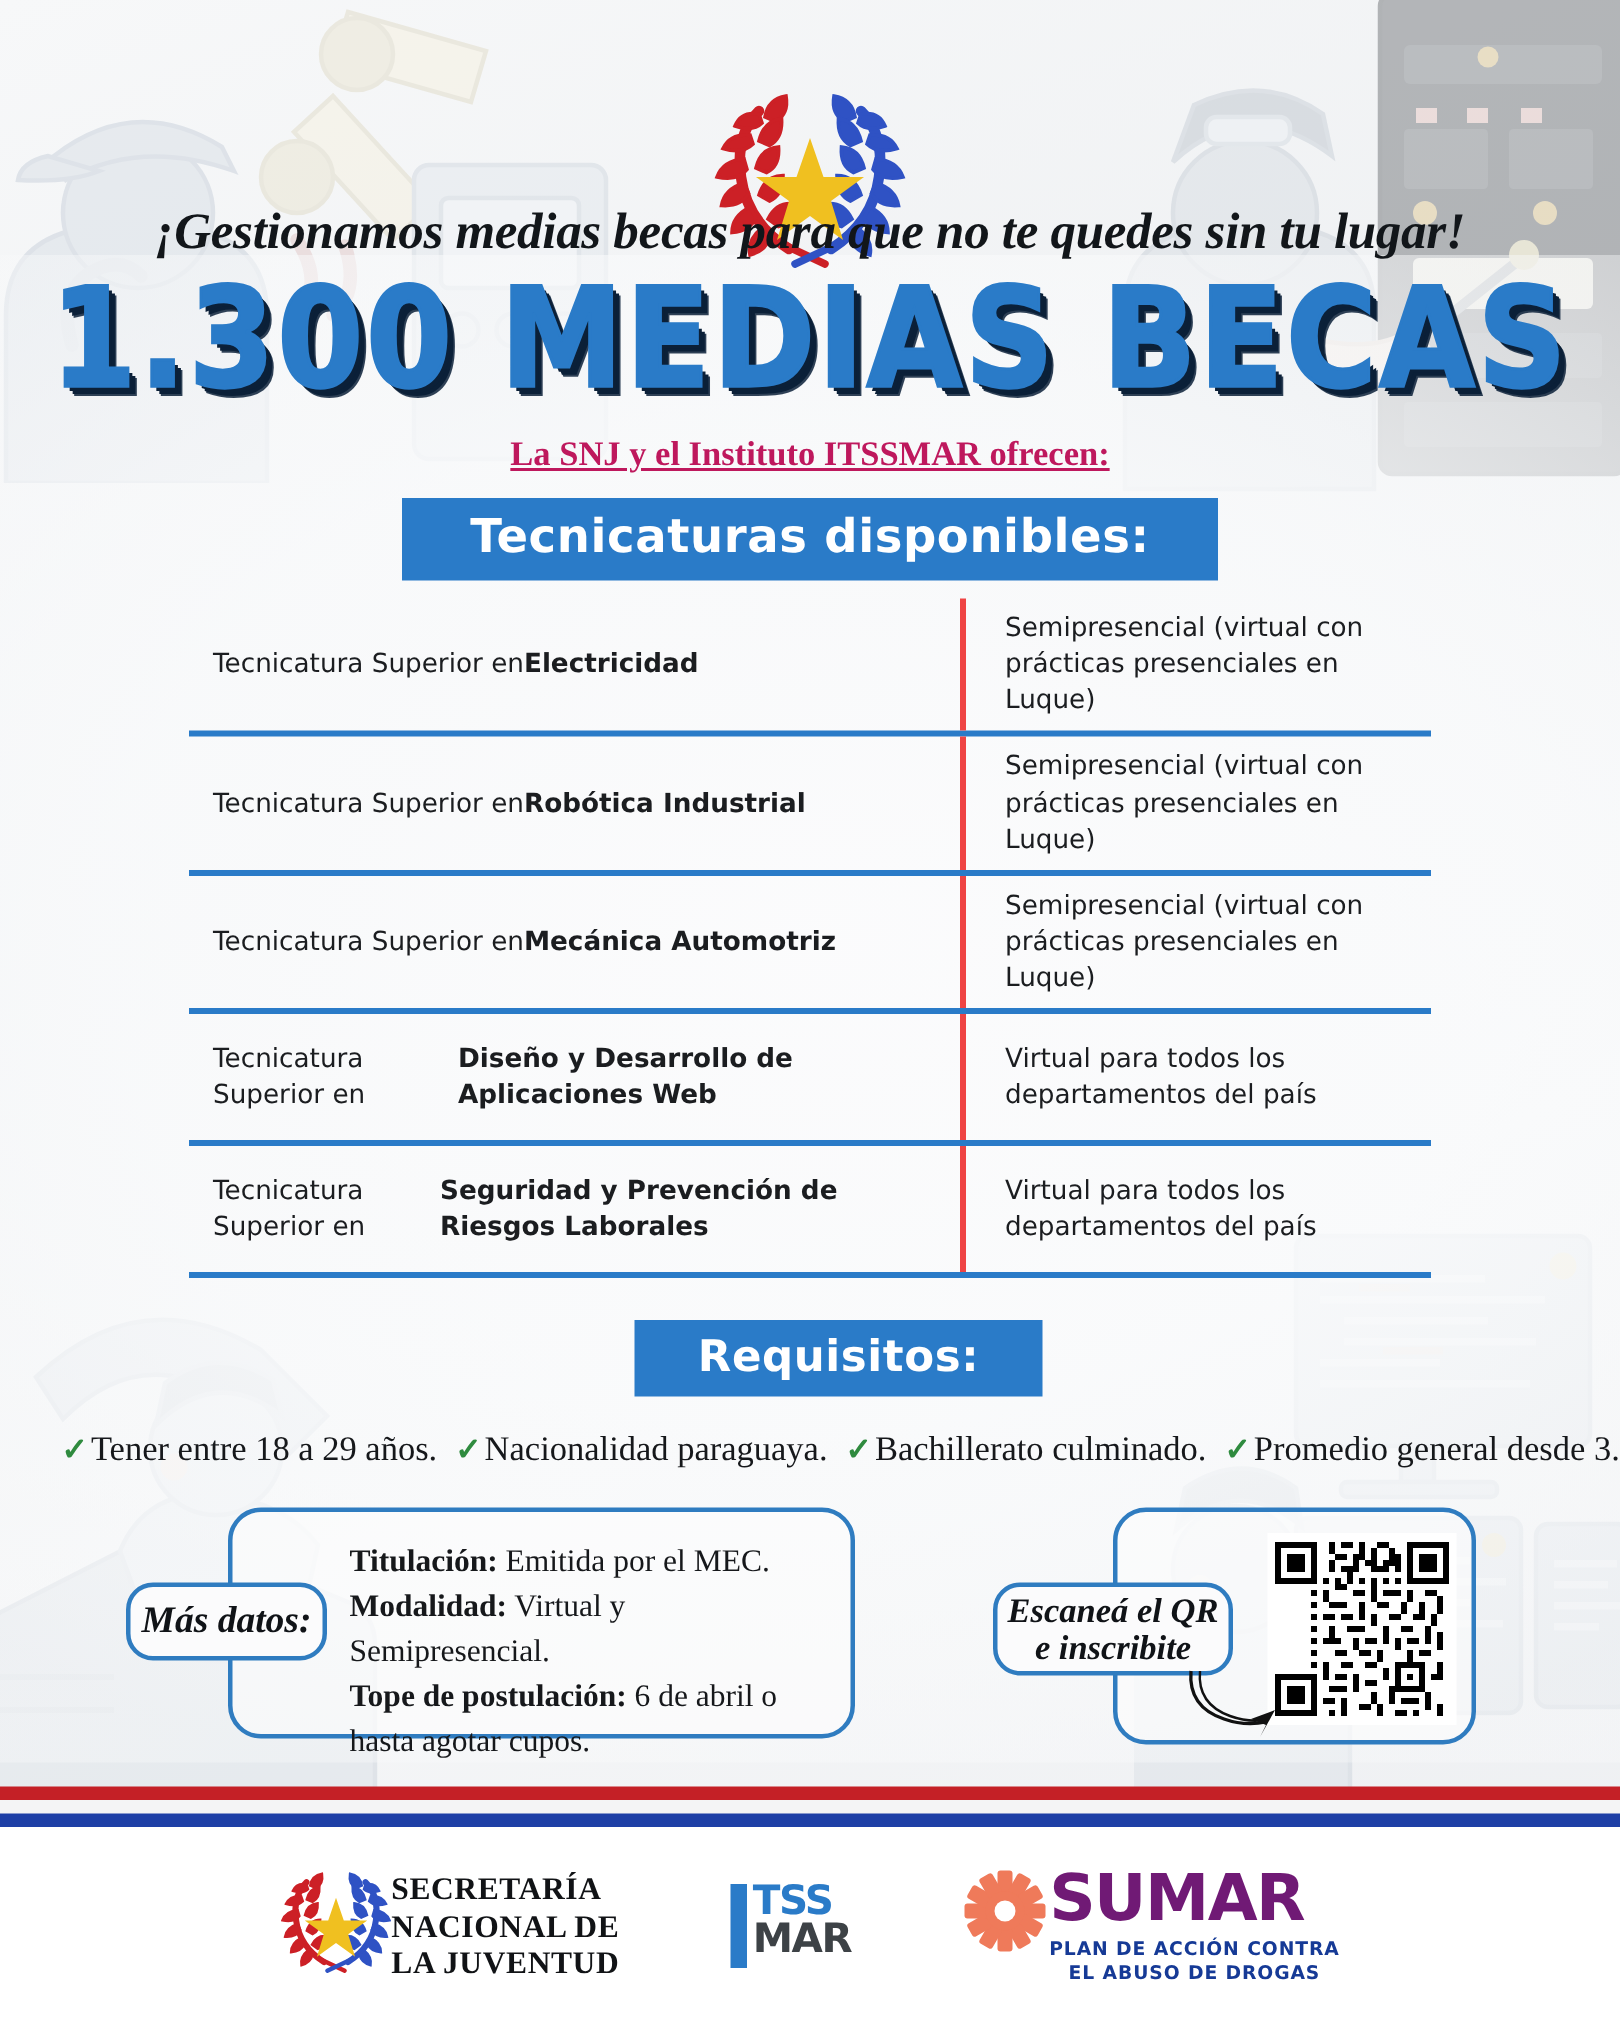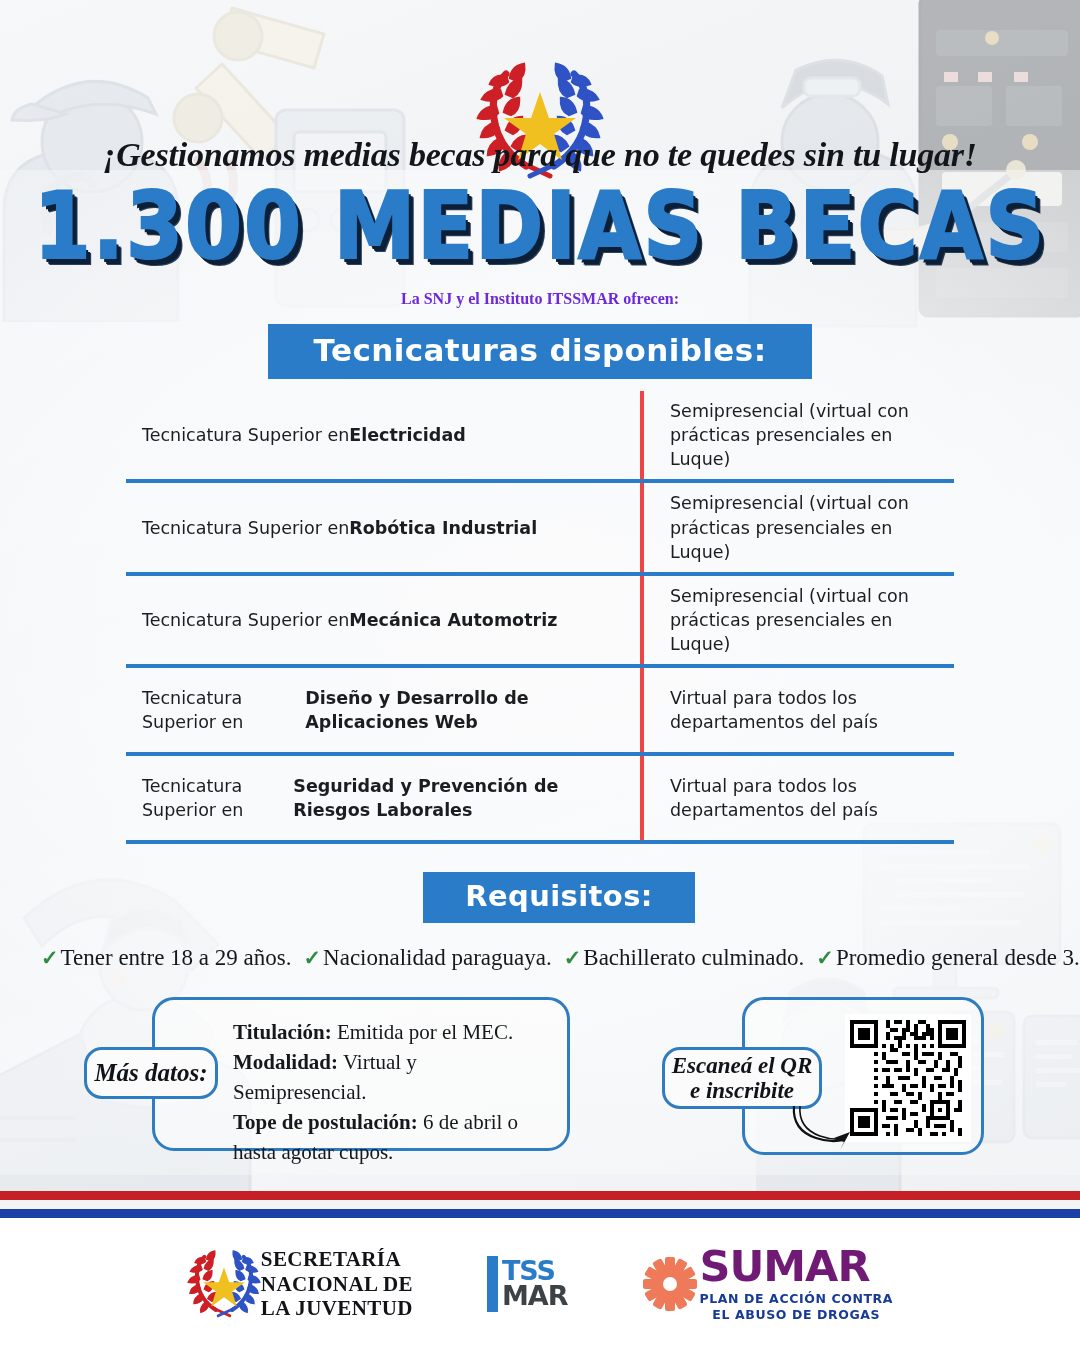--- a/index.html
+++ b/index.html
@@ -63,22 +63,23 @@
       5px 5px 0 #0b2038,
       6px 6px 0 rgba(11,32,56,.85);
     transform: scaleY(1.12);
     transform-origin: center top;
   }
   .offered {
     text-align: center;
     margin-top: 26px;
     font-family: "Liberation Serif", "DejaVu Serif", serif;
     font-weight: 700;
-    font-size: 16px;
-    color: #6d28d9;
+    font-size: 23px;
+    color: #be185d;
+    text-decoration: underline;
   }
 
   
   .banner {
     background: #2a7bc8;
     color: #ffffff;
     font-family: "DejaVu Sans", "Liberation Sans", sans-serif;
     font-weight: 700;
     text-align: center;
     letter-spacing: .4px;
@@ -191,21 +192,21 @@
   .stripe-blue  { height: 9px;  background: #1e3fa6; }
 
   
   .footer {
     position: absolute; left: 0; right: 0; bottom: 0;
     height: 132px;
     background: #ffffff;
     display: flex; align-items: center; justify-content: center;
     gap: 74px;
   }
-  .logo { display: flex; align-items: center; }
+  .logo { display: flex; align-items: flex-start; }
   .snj-text {
     font-family: "Liberation Serif", "DejaVu Serif", serif;
     font-weight: 700;
     font-size: 21px;
     line-height: 1.16;
     letter-spacing: .4px;
     color: #111316;
   }
   .itssmar-text {
     font-family: "DejaVu Sans", "Liberation Sans", sans-serif;

